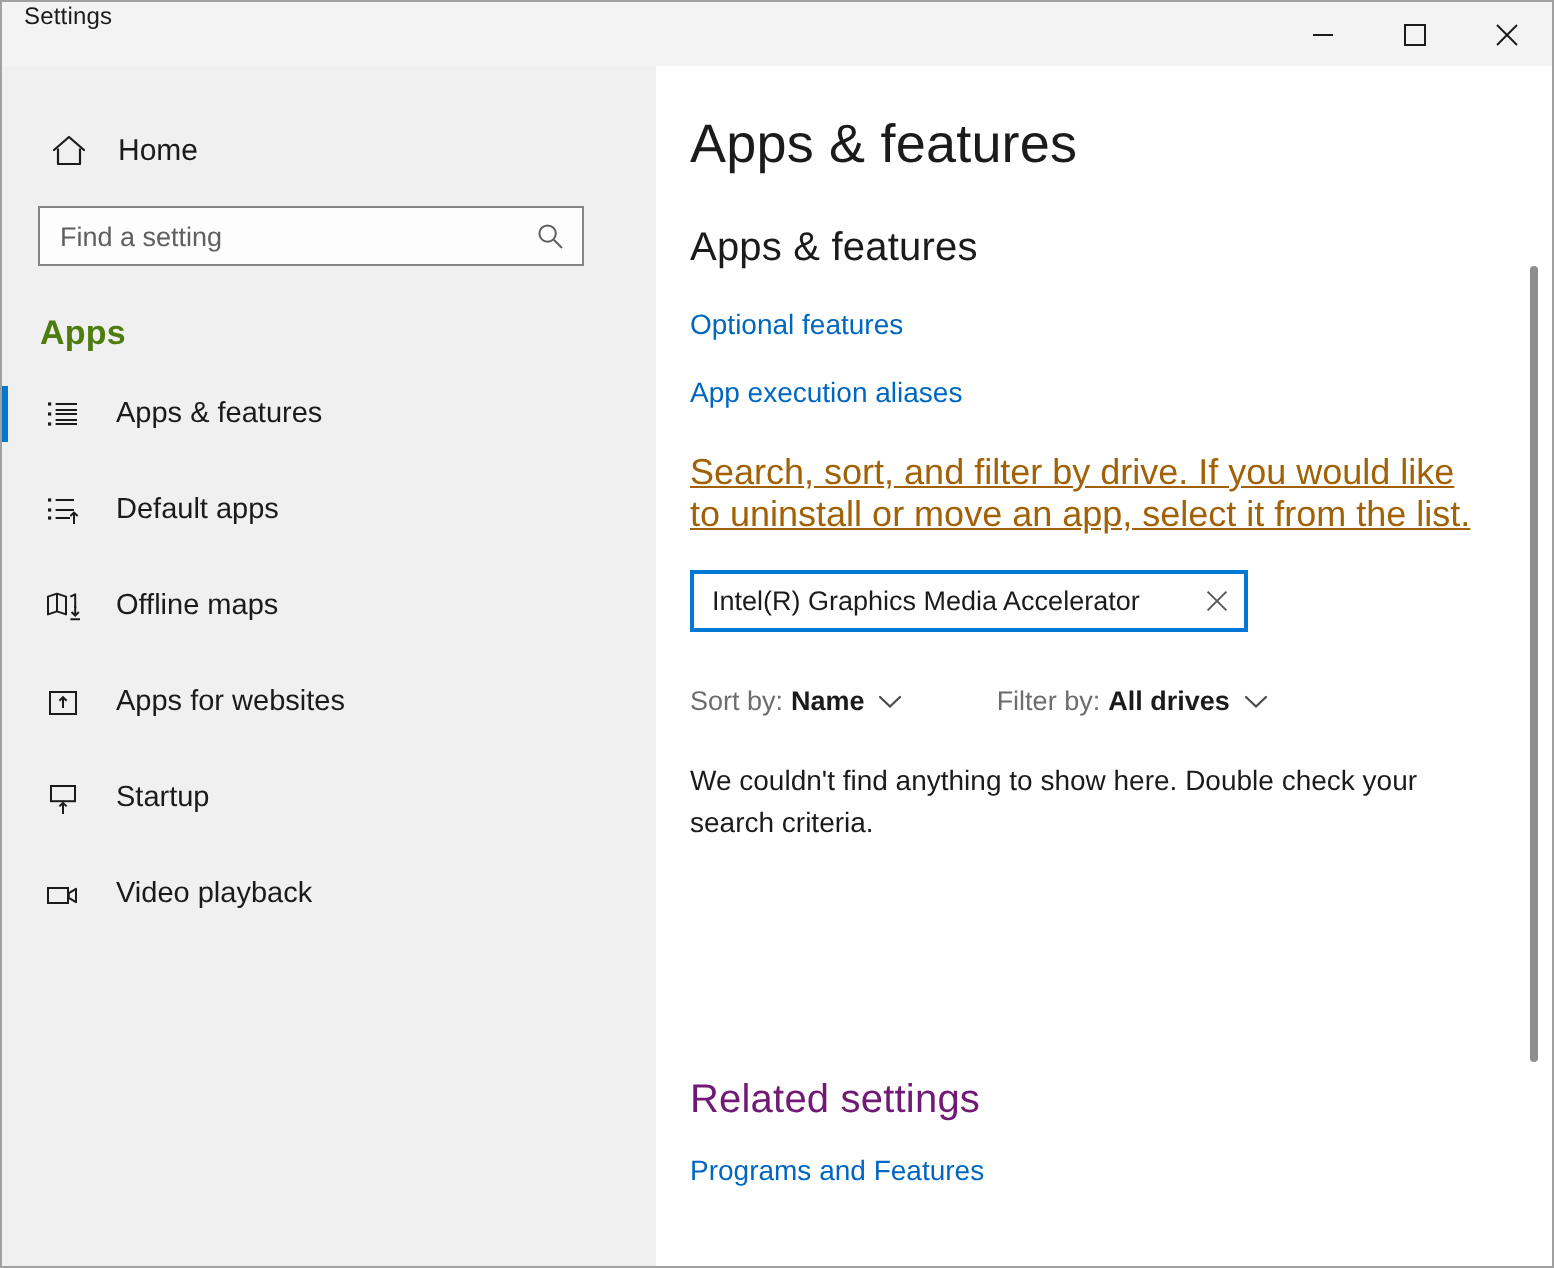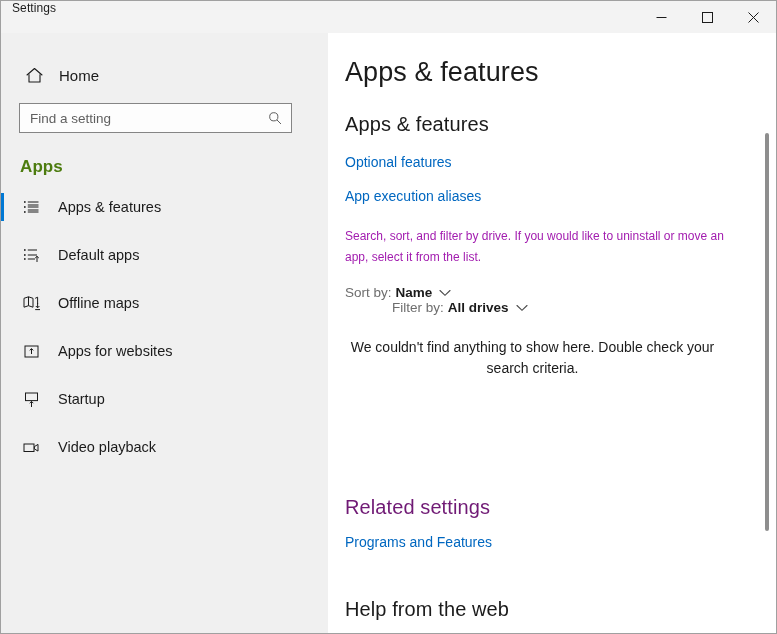--- a/index.html
+++ b/index.html
@@ -196,25 +196,26 @@
     display: inline-block;
     font-size: 14px;
     color: #0067c0;
     text-decoration: none;
     margin-top: 18px;
     cursor: pointer;
   }
   .link-block { display: block; }
 
   .body-text {
-    font-size: 12px;
-    color: #a21caf;
+    font-size: 18px;
+    color: #a16207;
     line-height: 21px;
     margin: 22px 0 0 0;
     max-width: 392px;
+    text-decoration: underline;
   }
 
   .app-search {
     margin-top: 17px;
     width: 279px;
     height: 31px;
     box-sizing: border-box;
     border: 2px solid #0078d4;
     background: #ffffff;
     display: flex;
@@ -238,23 +239,22 @@
     right: 4px;
     top: 50%;
     transform: translateY(-50%);
     width: 20px; height: 20px;
     display: flex; align-items: center; justify-content: center;
     cursor: pointer;
   }
 
   .filters {
     display: flex;
-    align-items: flex-start;
-    margin-top: 17px;
-    flex-direction: column;
+    align-items: flex-end;
+    margin-top: 27px;
   }
   .filter-group {
     display: flex;
     align-items: center;
     cursor: pointer;
   }
   .filter-group + .filter-group { margin-left: 47px; }
   .filter-label {
     font-size: 13.5px;
     color: #6d6d6d;
@@ -270,21 +270,20 @@
     display: flex;
     align-items: center;
   }
 
   .empty-text {
     font-size: 14px;
     color: #1b1b1b;
     line-height: 21px;
     margin: 22px 0 16px 0;
     max-width: 375px;
-    text-align: center;
   }
 
   .related-title {
     font-size: 20px;
     color: #701a75;
     font-weight: normal;
     margin: 0;
     letter-spacing: 0.1px;
   }
   .related-block { margin-top: 117px; }
@@ -451,20 +450,29 @@
 
       <h1 class="page-title">Apps &amp; features</h1>
 
       <h2 class="sub-title">Apps &amp; features</h2>
 
       <a class="link link-block">Optional features</a>
       <a class="link link-block">App execution aliases</a>
 
       <p class="body-text">Search, sort, and filter by drive. If you would like to uninstall or move an app, select it from the list.</p>
 
+      <div class="app-search">
+        <input class="app-search-input" type="text" placeholder="Search this list" value="Intel(R) Graphics Media Accelerator" style="">
+        <span class="clear-btn">
+          <svg width="11" height="11" viewBox="0 0 11 11">
+            <line x1="0.8" y1="0.8" x2="10.2" y2="10.2" stroke="#5a5a5a" stroke-width="1"></line>
+            <line x1="10.2" y1="0.8" x2="0.8" y2="10.2" stroke="#5a5a5a" stroke-width="1"></line>
+          </svg>
+        </span>
+      </div>
 
       <div class="filters">
         <div class="filter-group">
           <span class="filter-label">Sort by:</span>
           <span class="filter-value">Name</span>
           <span class="chev">
             <svg width="12" height="8" viewBox="0 0 12 8">
               <path d="M1 1.5 L6 6.3 L11 1.5" fill="none" stroke="#4a4a4a" stroke-width="1.1" stroke-linecap="round"></path>
             </svg>
           </span>

